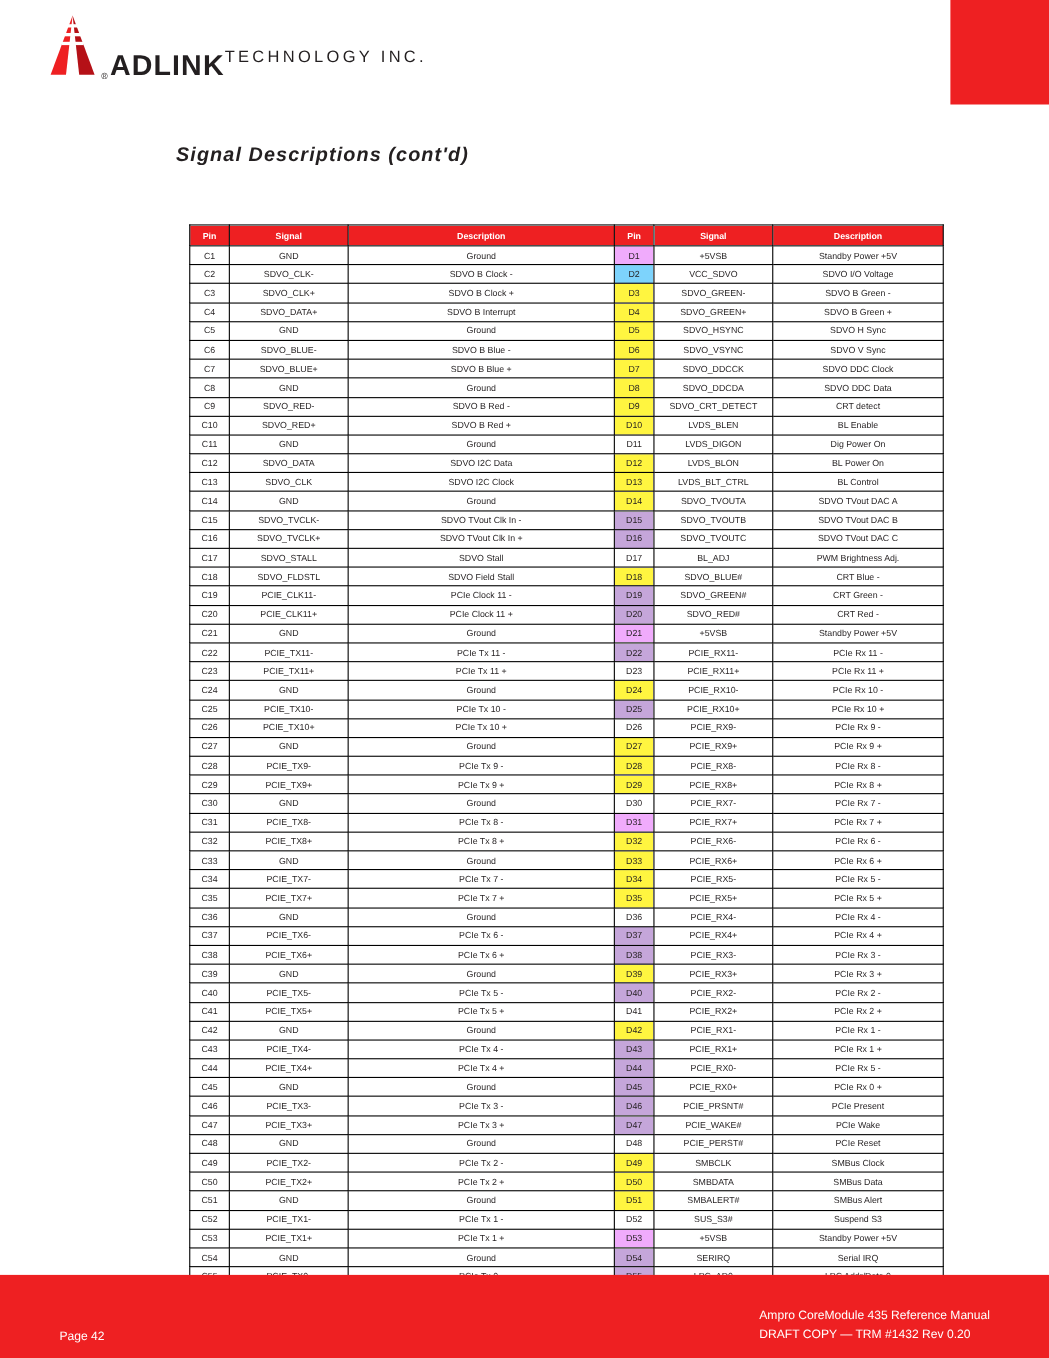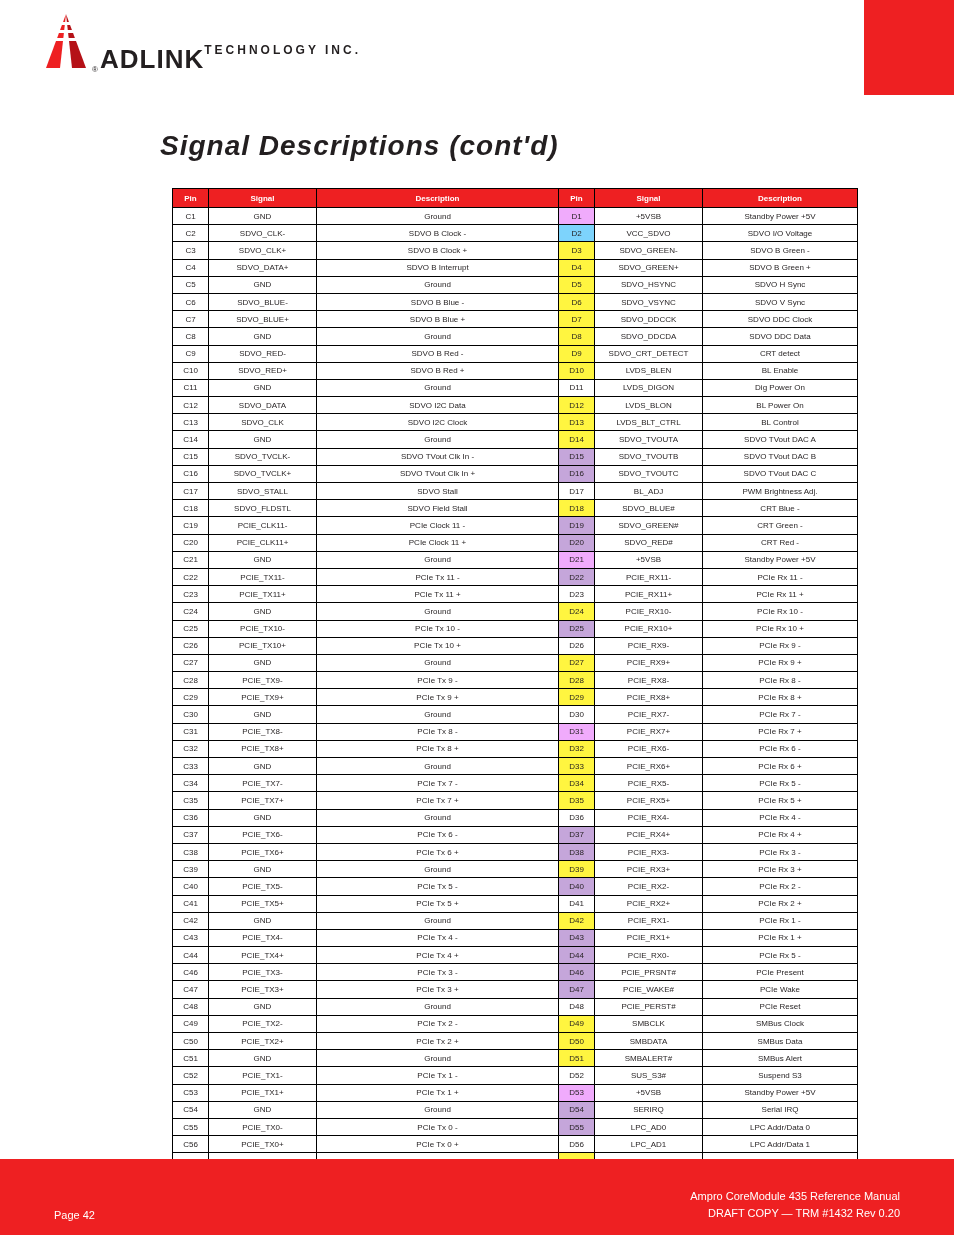--- a/index.html
+++ b/index.html
@@ -3,39 +3,39 @@
 <meta charset="utf-8">
 <style>
   *{box-sizing:border-box;margin:0;padding:0}
   html,body{width:954px;height:1235px;background:#fff;font-family:Arial,Helvetica,sans-serif;position:relative;overflow:hidden}
   .red-tab{position:absolute;top:0;right:0;width:90px;height:95px;background:#ee2022}
   .logo{position:absolute;top:12px;left:40px;display:flex;align-items:flex-end;gap:8px}
   .logo-mark{position:relative;width:52px;height:60px}
   .logo-mark svg{width:52px;height:60px}
   .logo-text{display:flex;flex-direction:row;line-height:1}
   .logo-text .main{font-size:26px;font-weight:900;letter-spacing:1px;color:#231f20}
-  .logo-text .sub{font-size:12px;letter-spacing:3px;color:#231f20;margin-top:-2px;font-weight:700}
+  .logo-text .sub{font-size:15px;letter-spacing:3px;color:#231f20;margin-top:-2px;font-weight:400}
   .reg{font-size:8px;position:absolute;bottom:-2px;right:-6px;color:#231f20}
-  .title{position:absolute;top:130px;left:160px;font-size:28px;font-style:italic;font-weight:700;letter-spacing:1px;color:#231f20}
-  .table-wrap{position:absolute;top:188px;left:172px;width:683px}
+  .title{position:absolute;top:130px;left:160px;font-size:18px;font-style:italic;font-weight:700;letter-spacing:1px;color:#231f20}
+  .table-wrap{position:absolute;top:204px;left:172px;width:683px}
   table{border-collapse:collapse;width:100%;table-layout:fixed}
   colgroup .c0{width:36px}colgroup .c1{width:108px}colgroup .c2{width:242px}colgroup .c3{width:36px}colgroup .c4{width:108px}colgroup .c5{width:155px}
   th,td{border:1px solid #000;height:17.2px;font-size:8px;padding:2px 3px;vertical-align:middle;text-align:center;color:#231f20;overflow:hidden;white-space:nowrap}
   thead th{background:#ee2022;color:#fff;font-weight:700;height:19px}
   td.pin{font-weight:400}
   td.sig{text-align:center}
   td.desc{text-align:center}
   td.blue{background:#f0abfc}
   td.green{background:#7dd3fc}
   td.yellow{background:#fff540}
   td.purple{background:#c5a6da}
   td.white{background:#fff}
   .footer-band{position:absolute;left:0;bottom:0;width:100%;height:76px;background:#ee2022}
   .footer-inner{position:absolute;bottom:14px;left:0;width:100%;display:flex;justify-content:space-between;align-items:flex-end;padding:0 54px;color:#fff;font-size:11px}
-  .footer-right{text-align:right;line-height:1.5}
+  .footer-right{line-height:1.5}
 </style>
 </head>
 <body>
 
 <div class="red-tab"></div>
 
 <div class="logo">
   <div class="logo-mark">
     <svg viewBox="0 0 52 60">
         <path d="M26 2 L20 56 L6 56 Z" fill="#ee2022"></path>
@@ -421,20 +421,28 @@
         </tr>
         <tr>
           <td class="pin">C44</td>
           <td class="sig">PCIE_TX4+</td>
           <td class="desc">PCIe Tx 4 +</td>
           <td class="pin purple">D44</td>
           <td class="sig">PCIE_RX0-</td>
           <td class="desc">PCIe Rx 5 -</td>
         </tr>
         <tr>
+          <td class="pin">C45</td>
+          <td class="sig">GND</td>
+          <td class="desc">Ground</td>
+          <td class="pin purple">D45</td>
+          <td class="sig">PCIE_RX0+</td>
+          <td class="desc">PCIe Rx 0 +</td>
+        </tr>
+        <tr>
           <td class="pin">C46</td>
           <td class="sig">PCIE_TX3-</td>
           <td class="desc">PCIe Tx 3 -</td>
           <td class="pin purple">D46</td>
           <td class="sig">PCIE_PRSNT#</td>
           <td class="desc">PCIe Present</td>
         </tr>
         <tr>
           <td class="pin">C47</td>
           <td class="sig">PCIE_TX3+</td>

